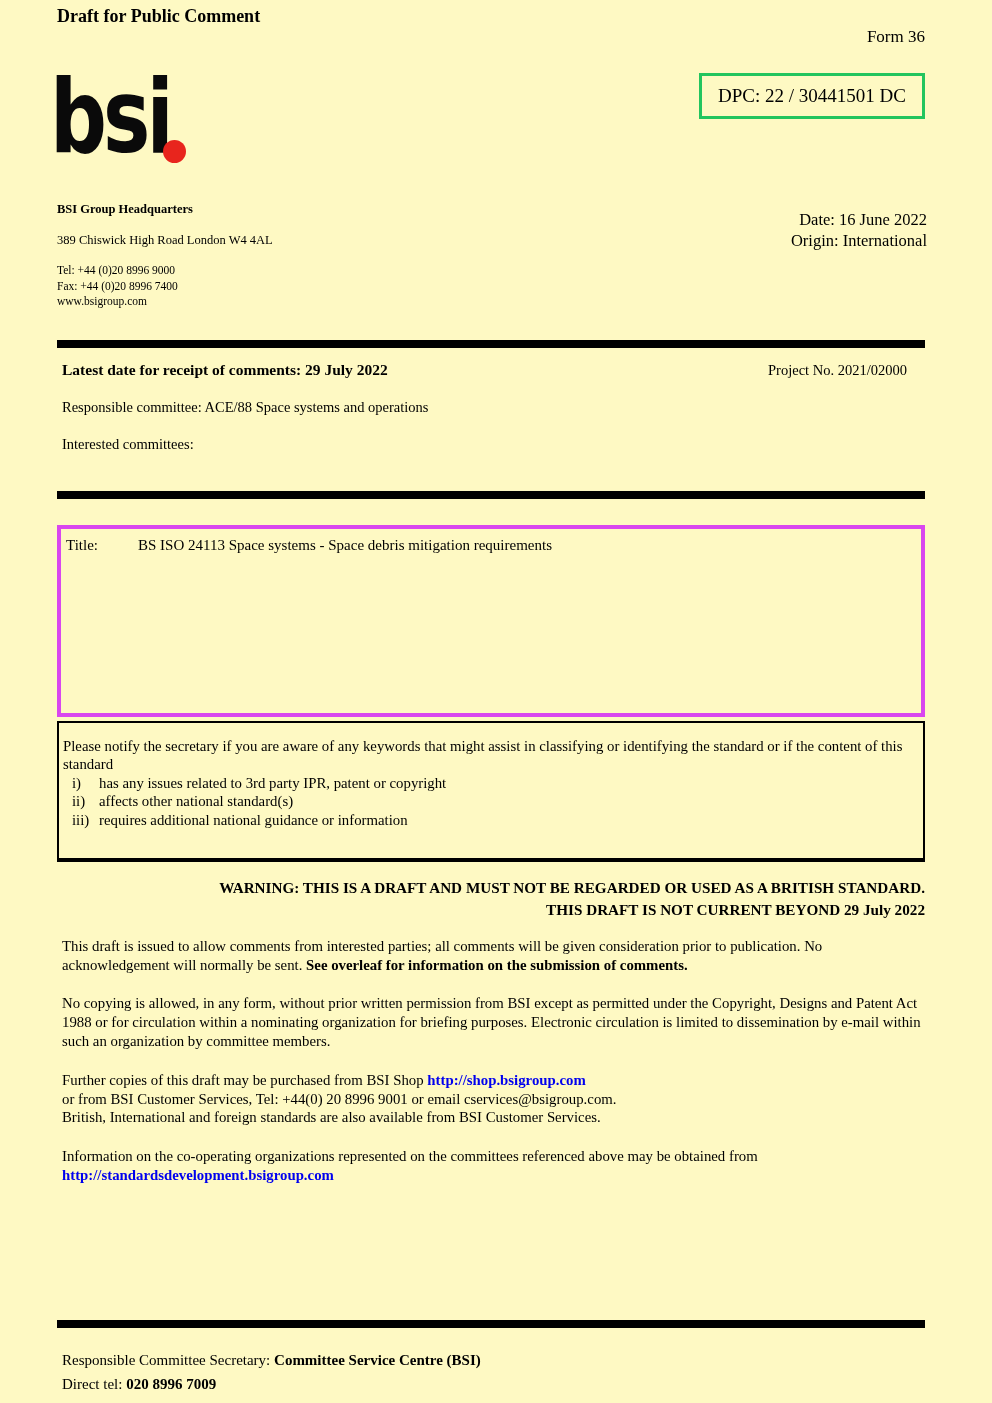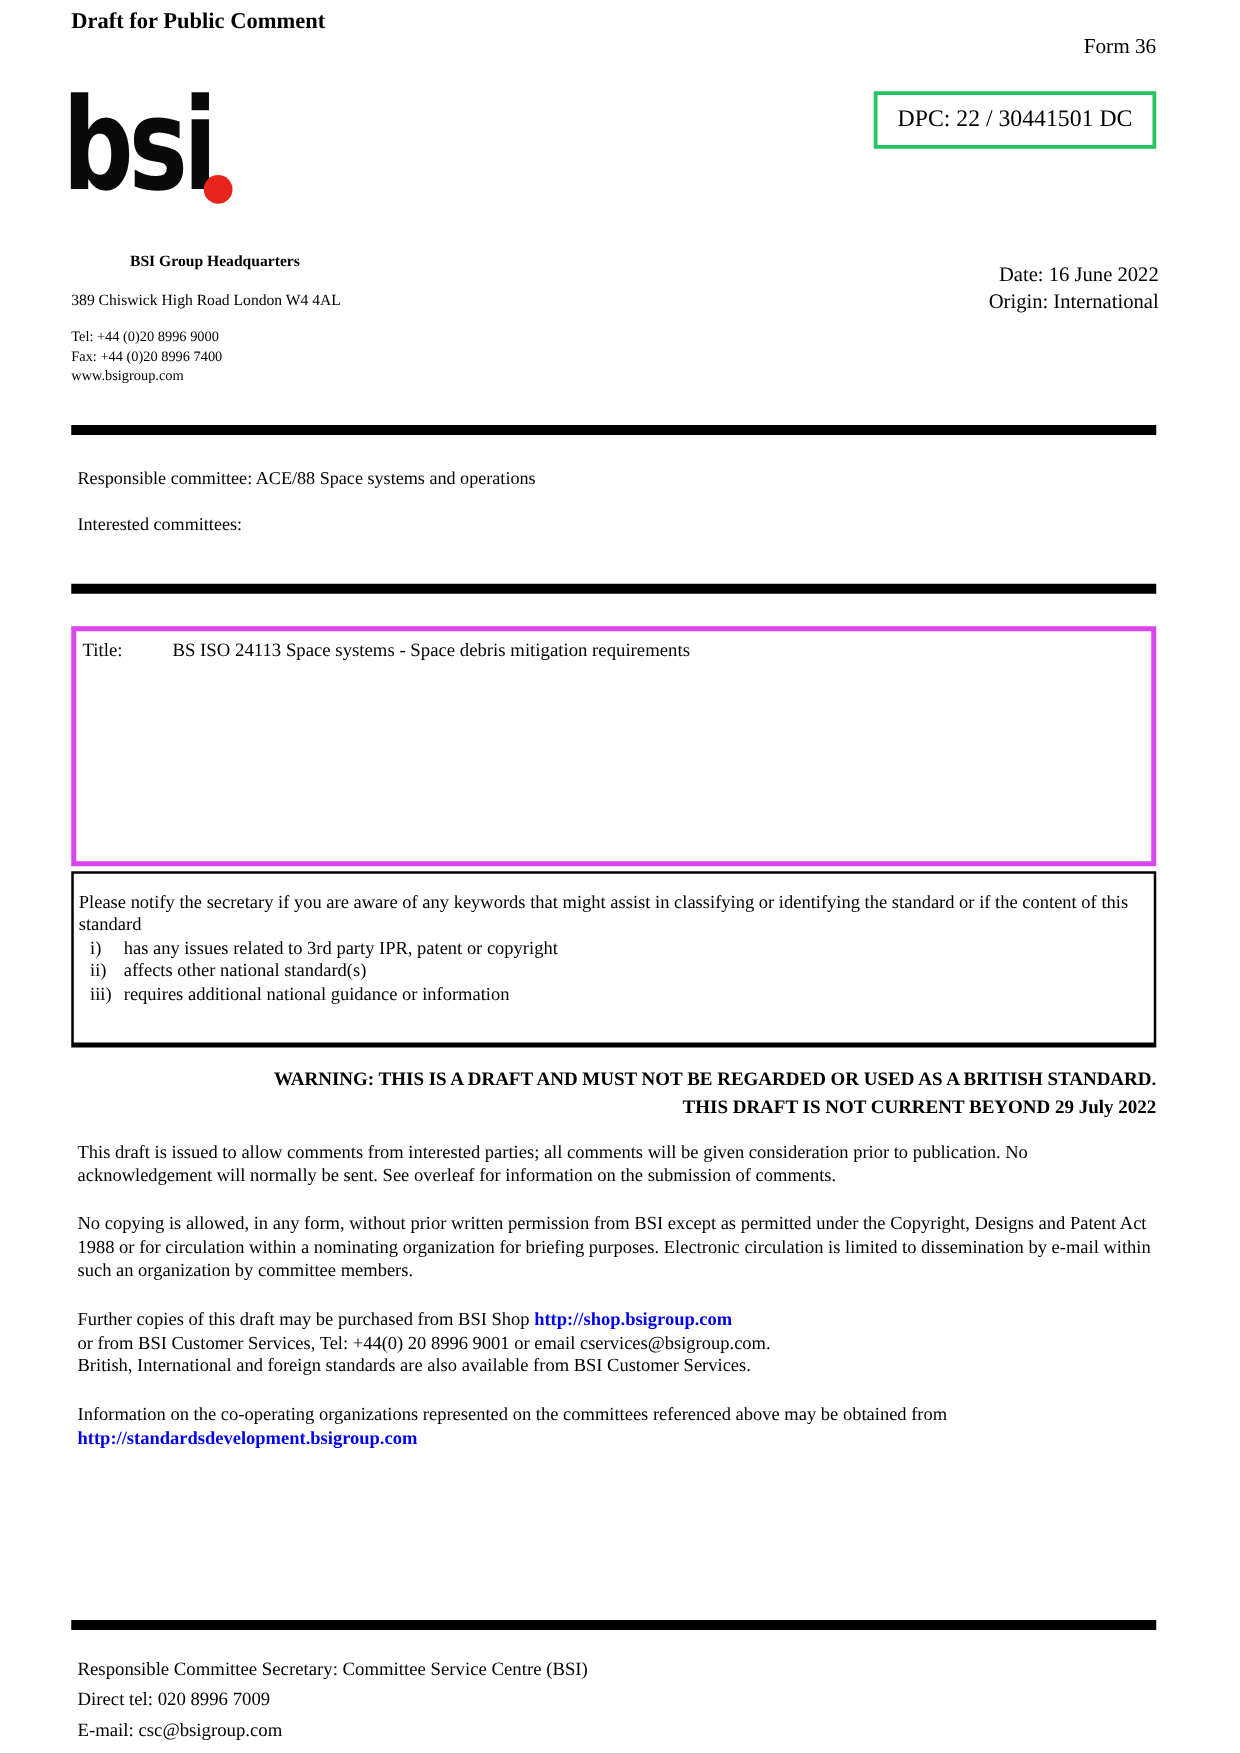--- a/index.html
+++ b/index.html
@@ -2,21 +2,21 @@
 <html><head>
 <meta charset="utf-8">
 <style>
   * { margin: 0; padding: 0; box-sizing: border-box; }
   html, body { background: #888; }
   .page {
     position: relative;
     width: 992px;
     height: 1403px;
     margin: 0 auto;
-    background: #ffffff;
+    background: #fef9c3;
     font-family: "Liberation Serif", serif;
     color: #000;
     overflow: hidden;
   }
   
   .header { position: relative; height: 340px; }
   .draft-title {
     position: absolute; left: 57px; top: 6px;
     font-size: 18px; font-weight: bold;
   }
@@ -45,21 +45,21 @@
     transform-origin: left top;
     display: inline-block;
     color: #0a0a0a;
   }
   .logo-dot {
     position: absolute; left: 113px; top: 74px;
     width: 23px; height: 23px; border-radius: 50%;
     background: #e8251d;
   }
   .hq { position: absolute; left: 57px; top: 202px; }
-  .hq-title { font-size: 12.5px; font-weight: bold; margin-bottom: 16px; margin-left: 47px; }
+  .hq-title { font-size: 12.5px; font-weight: bold; margin-bottom: 16px; }
   .hq-address { font-size: 12.5px; margin-bottom: 15px; }
   .hq-contact { font-size: 11.5px; line-height: 1.35; }
   .date-origin {
     position: absolute; right: 65px; top: 210px;
     text-align: right; font-size: 16.5px; line-height: 1.25;
   }
   
   .rule { height: 8px; background: #000; margin: 0 67px 0 57px; }
   .rule-bottom { margin-top: 135px; }
   
@@ -94,21 +94,21 @@
     text-align: right; font-weight: bold;
     font-size: 15.2px; line-height: 1.45;
   }
   .para { margin: 16px 67px 0 62px; font-size: 14.8px; line-height: 1.27; }
   .para-gap { margin-top: 20px; }
   .blue-link {
     color: #0000ee; font-weight: bold; text-decoration: none;
   }
   
   .footer { margin: 20px 67px 0 62px; font-size: 15px; line-height: 1.65; }
-  .b { font-weight: normal; margin-top: 36px; }
+  .b { font-weight: bold; margin-top: 36px; }
 </style>
 </head>
 <body>
 
 <div class="page">
 
   <div class="header">
     <div class="draft-title">Draft for Public Comment</div>
     <div class="form36">Form 36</div>
     <div class="dpc-box">
@@ -132,20 +132,24 @@
 
     <div class="date-origin">
       <div>Date: 16 June 2022</div>
       <div>Origin: International</div>
     </div>
   </div>
 
   <div class="rule"></div>
 
   <div class="section1">
+    <div class="meta-row">
+      <span class="latest-date">Latest date for receipt of comments: 29 July 2022</span>
+      <span class="project-no">Project No. 2021/02000</span>
+    </div>
     <div class="meta-line">Responsible committee: ACE/88 Space systems and operations</div>
     <div class="meta-line">Interested committees:</div>
   </div>
 
   <div class="rule"></div>
 
   <div class="title-box">
     <span class="title-label">Title:</span>
     <span>BS ISO 24113 Space systems - Space debris mitigation requirements</span>
   </div>

